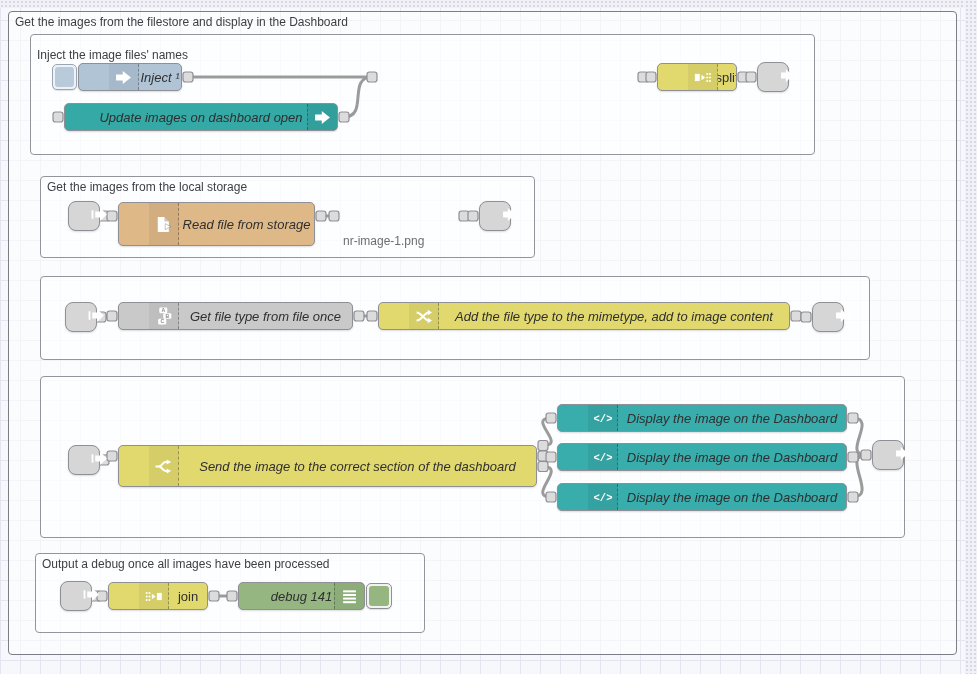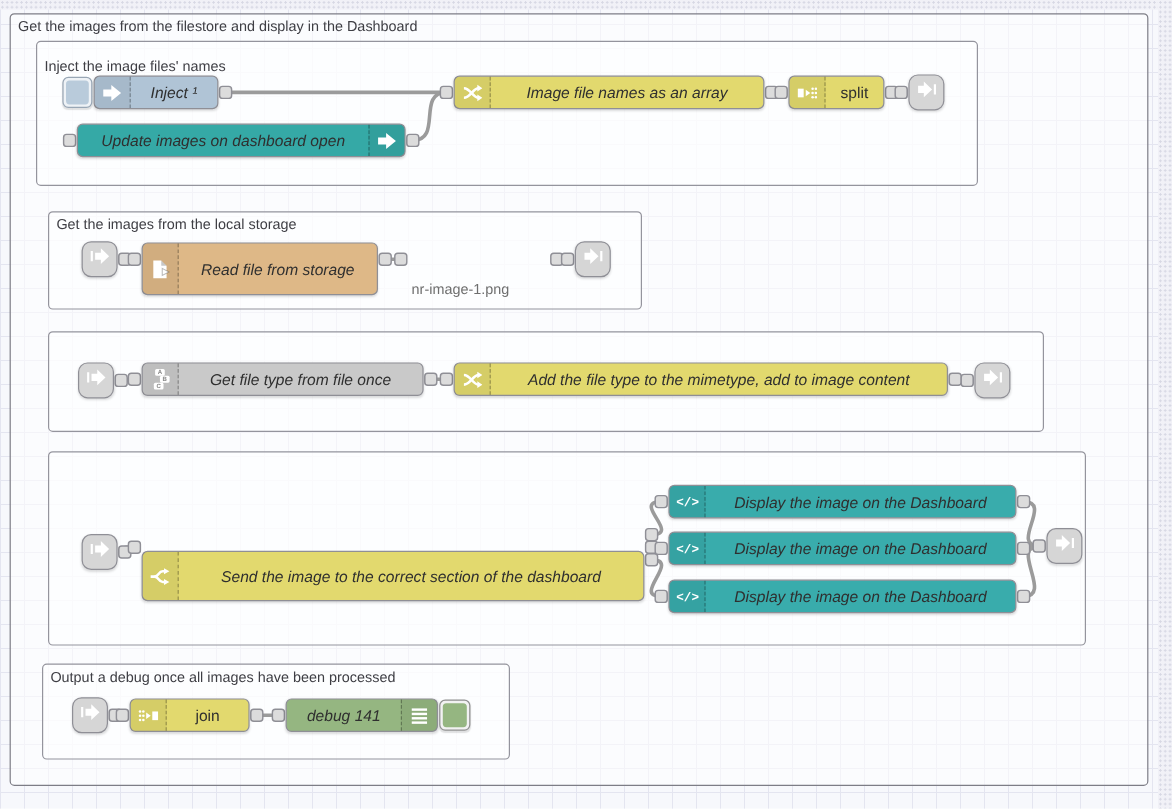--- a/index.html
+++ b/index.html
@@ -15,21 +15,21 @@
     position:absolute;z-index:1;background-color:#f1f1f7;
     background-image:radial-gradient(#d7d8e4 1px,transparent 1px);
     background-size:4px 4px;
   }
   .group{position:absolute;z-index:1;border:1px solid #94949d;border-radius:4px;
     background:rgba(255,255,255,0.55);box-sizing:border-box;}
   .group-label{position:absolute;z-index:2;font-size:12px;color:#3e3e44;white-space:nowrap;}
   #wires{position:absolute;left:0;top:0;z-index:2;}
   .node{position:absolute;z-index:3;border:1px solid #8f8f96;border-radius:5px;
     display:flex;align-items:stretch;box-sizing:border-box;
-    box-shadow:0 1px 2px rgba(0,0,0,0.14);}
+    box-shadow:0 1px 2px rgba(0,0,0,0.14);padding-left:30px;}
   .node .icon-box{width:29px;display:flex;align-items:center;justify-content:center;
     background:rgba(0,0,0,0.055);flex:none;}
   .node.icon-left .icon-box{border-right:1px dashed rgba(0,0,0,0.3);}
   .node.icon-right .icon-box{border-left:1px dashed rgba(0,0,0,0.3);order:2;}
   .node .label{flex:1;display:flex;align-items:center;justify-content:center;
     font-size:13px;color:#2f2f2f;padding:0 6px;white-space:nowrap;overflow:hidden;}
   .node .label.italic{font-style:italic;}
   .node.link-node{border-radius:8px;align-items:center;justify-content:center;}
   .node-btn{position:absolute;z-index:3;border:1px solid #8f8f96;border-radius:5px;
     box-sizing:border-box;padding:2px;box-shadow:0 1px 1px rgba(0,0,0,0.12);}
@@ -121,33 +121,20 @@
       <div class="inner" style="background:#b9cbdb;"></div>
     </div>
     <div class="node icon-right" style="left: 64px; top: 103px; width: 274px; height: 28px; background: rgb(53, 169, 166);">
       <div class="icon-box">
         <svg width="17" height="17" viewBox="0 0 16 16" xmlns="http://www.w3.org/2000/svg">
           <path d="M1 5.2 h6.3 V1.8 L15 8 L7.3 14.2 V10.8 H1 z" fill="#fff"></path>
         </svg>
       </div>
       <div class="label italic">Update images on dashboard open</div>
     </div>
-    <div class="node icon-left" style="left: 378px; top: 63px; width: 259px; height: 28px; background: rgb(226, 217, 110);">
-      <div class="icon-box">
-        <svg width="17" height="17" viewBox="0 0 16 16" xmlns="http://www.w3.org/2000/svg">
-          <g fill="none" stroke="#fff" stroke-width="2">
-            <path d="M1.5 4.2 C6.5 4.2 8.5 11.8 13 11.8"></path>
-            <path d="M1.5 11.8 C6.5 11.8 8.5 4.2 13 4.2"></path>
-          </g>
-          <path d="M12 1.6 L16 4.2 L12 6.8 z" fill="#fff"></path>
-          <path d="M12 9.2 L16 11.8 L12 14.4 z" fill="#fff"></path>
-        </svg>
-      </div>
-      <div class="label italic">Image file names as an array</div>
-    </div>
     <div class="node icon-left" style="left: 657px; top: 63px; width: 80px; height: 28px; background: rgb(226, 217, 110);">
       <div class="icon-box">
         <svg width="17" height="17" viewBox="0 0 16 16" xmlns="http://www.w3.org/2000/svg">
           <rect x="0.8" y="4.6" width="4.6" height="6.8" fill="#fff"></rect>
           <path d="M7 5.4 L10.6 8 L7 10.6 z" fill="#fff"></path>
           <g fill="#fff">
             <circle cx="12.4" cy="4.7" r="1"></circle>
             <circle cx="15" cy="4.7" r="1"></circle>
             <circle cx="12.4" cy="8" r="1"></circle>
             <circle cx="15" cy="8" r="1"></circle>
@@ -228,21 +215,21 @@
           <path d="M1 5.2 h4.5 V1.8 L12 8 L5.5 14.2 V10.8 H1 z" fill="#fff"></path>
           <path d="M14.2 4 v8" stroke="#fff" stroke-width="1.7" fill="none"></path>
         </svg></div>
     </div>
     <div class="node link-node" style="left: 68px; top: 445px; width: 30px; height: 30px; background: rgb(214, 214, 214);">
       <div><svg width="17" height="17" viewBox="0 0 16 16" xmlns="http://www.w3.org/2000/svg">
           <path d="M1.4 4 v8" stroke="#fff" stroke-width="1.7" fill="none"></path>
           <path d="M4 5.2 h4.5 V1.8 L15 8 L8.5 14.2 V10.8 H4 z" fill="#fff"></path>
         </svg></div>
     </div>
-    <div class="node icon-left" style="left: 118px; top: 459px; width: 419px; height: 42px; background: rgb(226, 217, 110);">
+    <div class="node icon-left" style="left: 118px; top: 445px; width: 419px; height: 42px; background: rgb(226, 217, 110);">
       <div class="icon-box">
         <svg width="17" height="17" viewBox="0 0 16 16" xmlns="http://www.w3.org/2000/svg">
           <g fill="none" stroke="#fff" stroke-width="2">
             <path d="M0.5 8 h3 C7 8 6.5 3.8 10 3.8 h1.5"></path>
             <path d="M3.5 8 C7 8 6.5 12.2 10 12.2 h1.5"></path>
           </g>
           <path d="M11 1.4 L15.2 3.8 L11 6.2 z" fill="#fff"></path>
           <path d="M11 9.8 L15.2 12.2 L11 14.6 z" fill="#fff"></path>
         </svg>
       </div>

